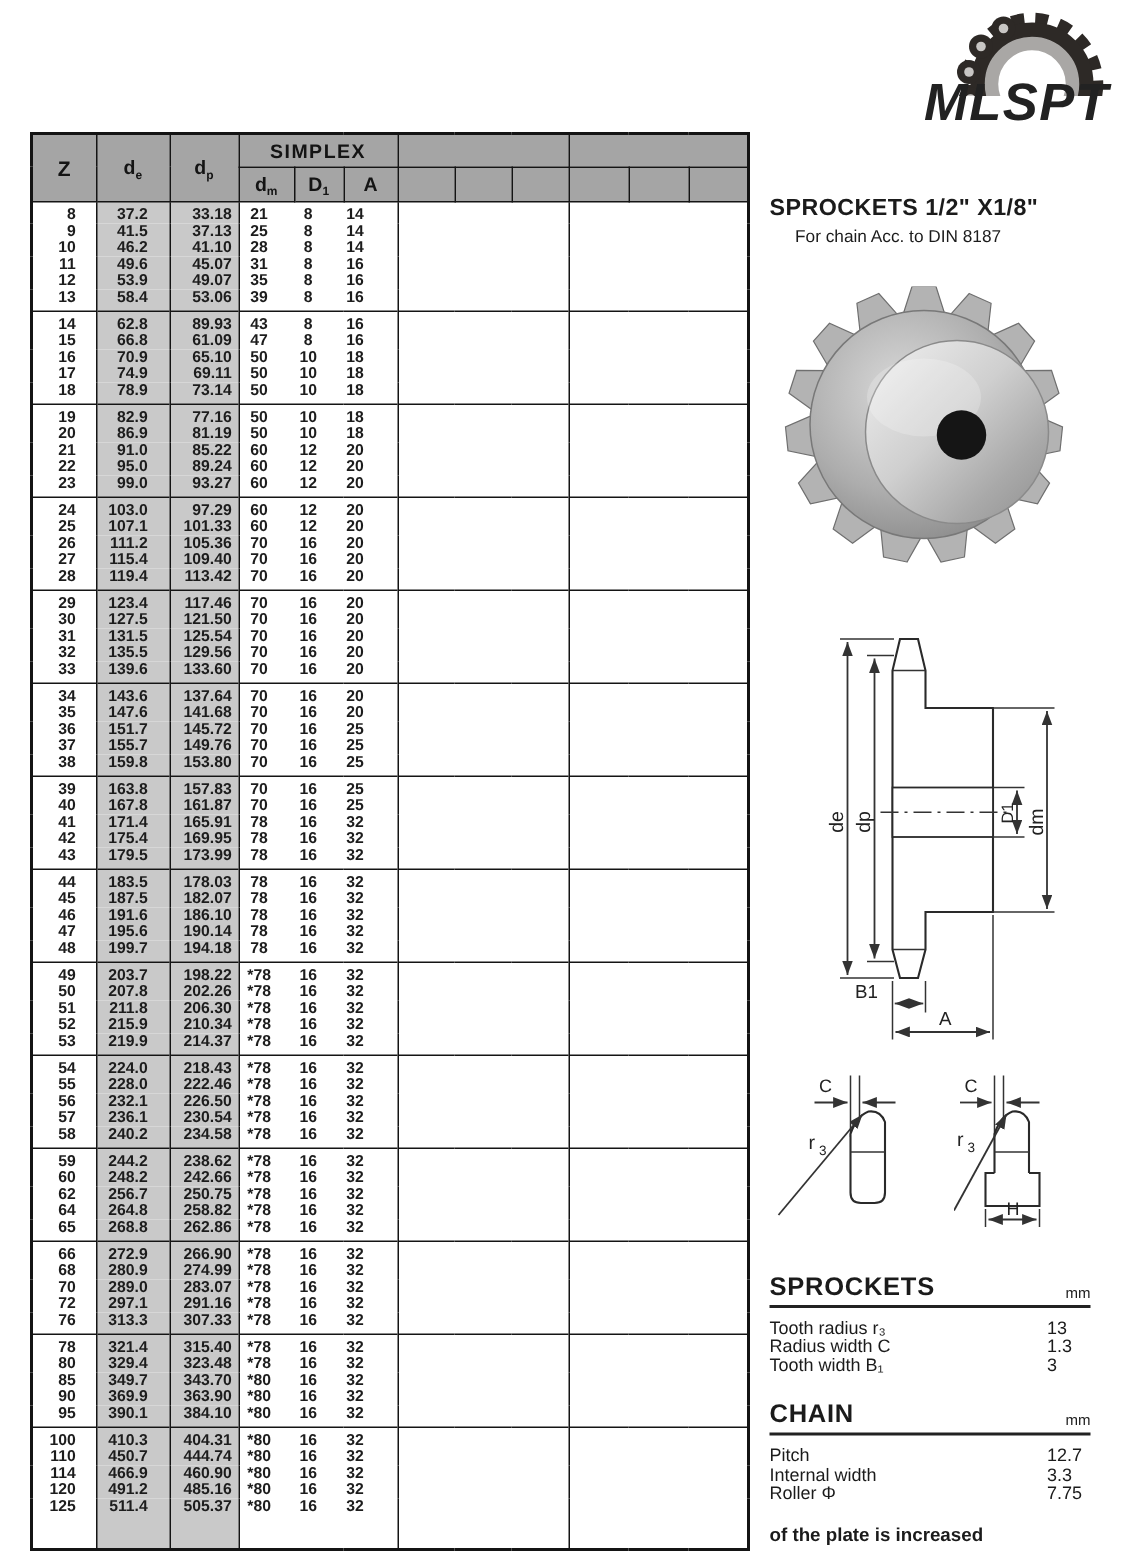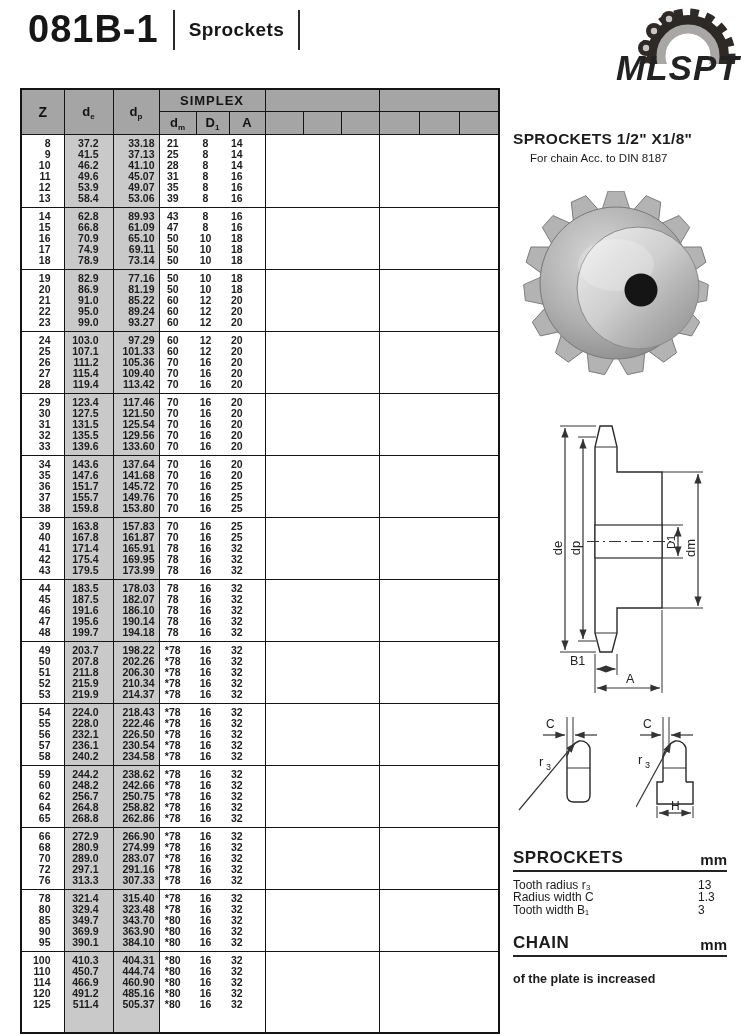--- a/index.html
+++ b/index.html
@@ -44,43 +44,37 @@
   .prodhead p{margin:3px 0 0;font-size:11.5px;line-height:14px;padding-left:17px;}
   .photo{position:absolute;left:512px;top:191px;}
   .maindiag{position:absolute;left:540px;top:408px;}
   .tooth1{position:absolute;left:515px;top:712px;}
   .tooth2{position:absolute;left:636px;top:712px;}
 
   .specs{position:absolute;left:513px;top:848px;width:214px;}
   .spec-head{display:flex;justify-content:space-between;align-items:flex-end;
              border-bottom:2.6px solid #222;padding-bottom:2px;}
   .spec-head .t{font-size:17px;font-weight:bold;letter-spacing:.5px;}
-  .spec-head .u{font-size:15px;font-weight:bold;}
+  .spec-head .u{font-size:10px;font-weight:normal;}
   .spec-rows{margin-top:7px;font-size:12px;}
   .spec-row{position:relative;line-height:12.4px;height:12.4px;}
   .spec-row .v{position:absolute;left:185px;top:0;}
   .chain{margin-top:17px;}
   .note{margin-top:15px;font-size:12.5px;font-weight:bold;line-height:15px;}
 
   svg text{font-family:"Liberation Sans",sans-serif;fill:#222;}
   .dimline{stroke:#333;stroke-width:1.2;fill:none;}
   .thin{stroke:#333;stroke-width:1;fill:none;}
   .outline{stroke:#2a2a2a;stroke-width:1.4;fill:#fff;}
 </style>
 </head>
 <body>
 
 <div class="page">
 
-  <div class="masthead">
-    <span class="code">081B-1</span>
-    <span class="vbar"></span>
-    <span class="subtitle">Sprockets</span>
-    <span class="vbar"></span>
-  </div>
 
   <svg class="logo" viewBox="0 0 150 86">
     <defs>
         <clipPath id="lc">
           <rect x="0" y="0" width="150" height="64"></rect>
         </clipPath>
       </defs>
     <g clip-path="url(#lc)">
       <circle cx="90" cy="56" r="41" fill="none" stroke="#2d2926" stroke-width="13" stroke-dasharray="8 7"></circle>
       <circle cx="90" cy="56" r="36" fill="none" stroke="#2d2926" stroke-width="10"></circle>
@@ -1041,19 +1035,33 @@
           <span>Tooth width B₁</span>
           <span class="v">3</span>
         </div>
       </div>
     </div>
     <div class="chain">
       <div class="spec-head">
         <span class="t">CHAIN</span>
         <span class="u">mm</span>
       </div>
+      <div class="spec-rows">
+        <div class="spec-row">
+          <span>Pitch</span>
+          <span class="v">12.7</span>
+        </div>
+        <div class="spec-row">
+          <span>Internal width</span>
+          <span class="v">3.3</span>
+        </div>
+        <div class="spec-row">
+          <span>Roller Φ</span>
+          <span class="v">7.75</span>
+        </div>
+      </div>
     </div>
     <div class="note">
       <div>of the plate is increased</div>
     </div>
   </div>
 
 </div>
 
 </body></html>

